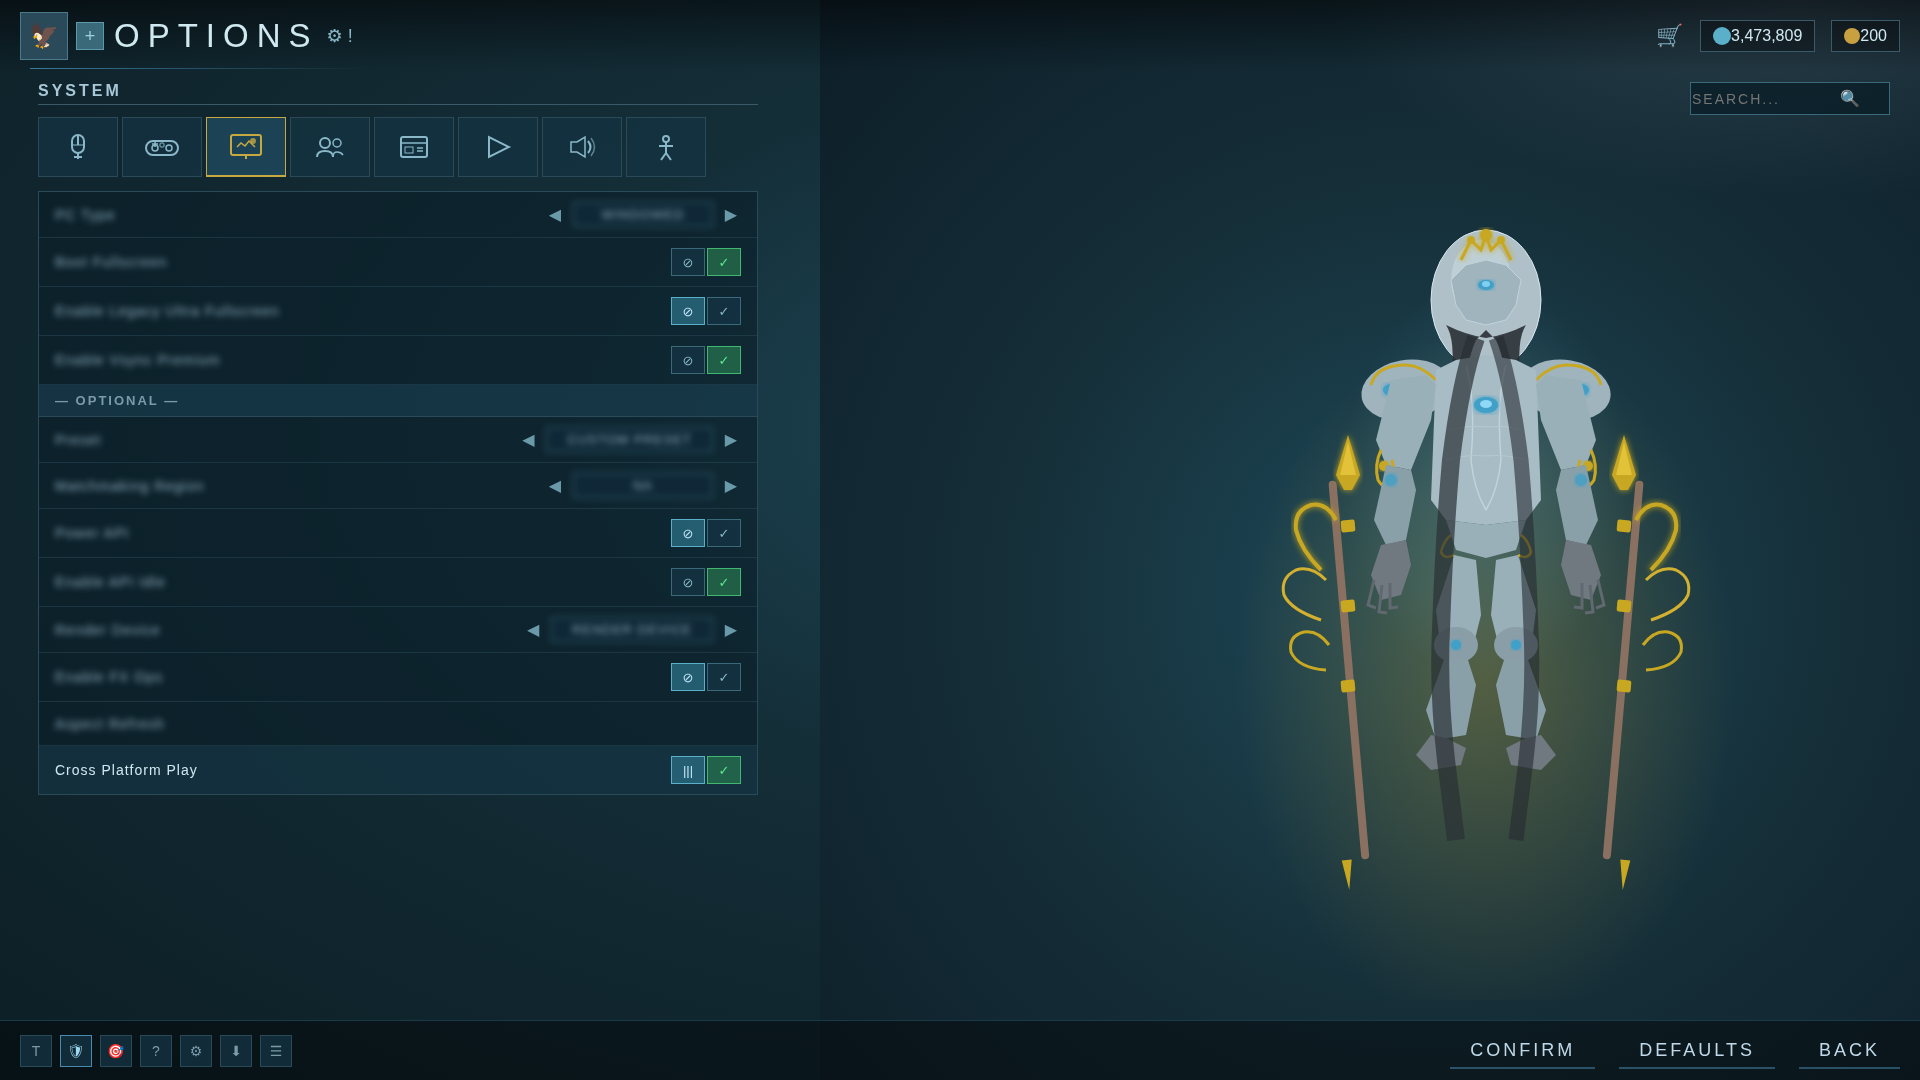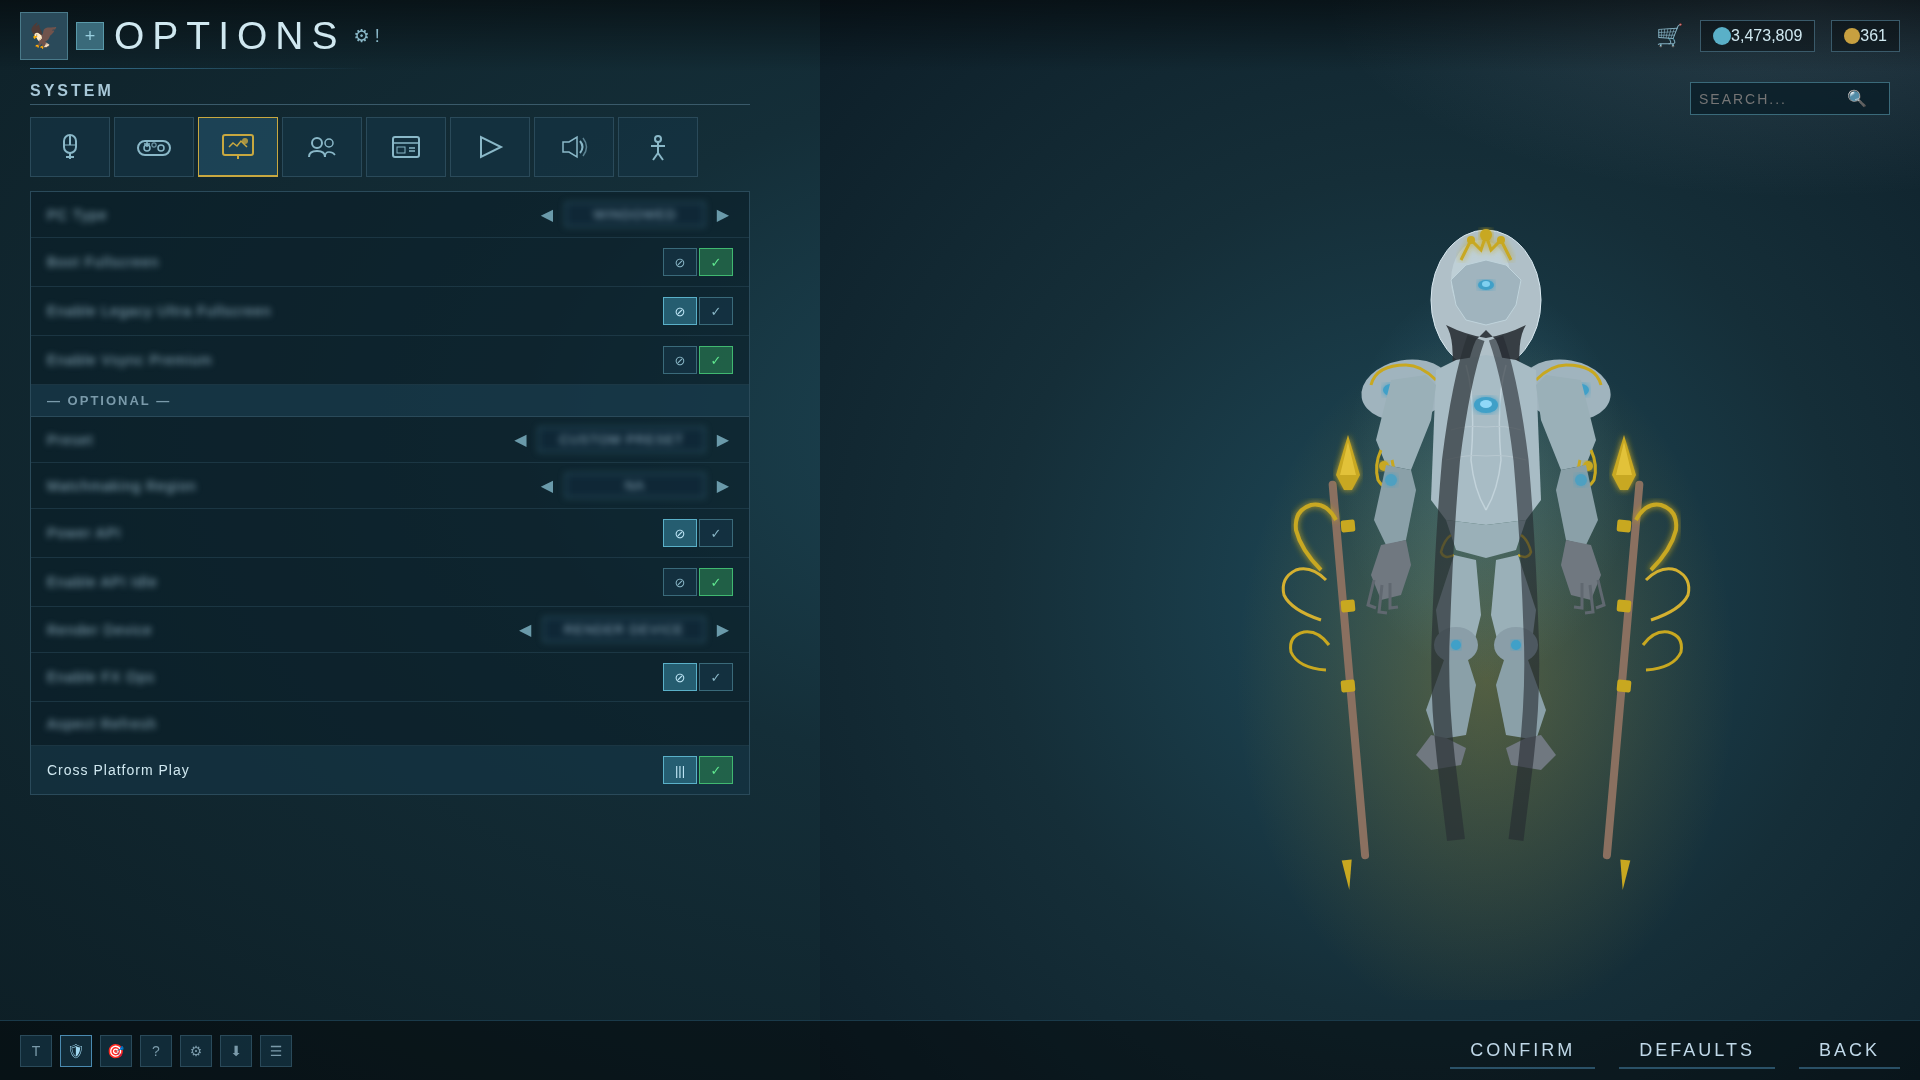--- a/index.html
+++ b/index.html
@@ -60,21 +60,21 @@
       border: 1px solid #5a9aaa;
       display: flex;
       align-items: center;
       justify-content: center;
       font-size: 18px;
       color: #9ad0e0;
       cursor: pointer;
     }
 
     .options-title {
-      font-size: 39px;
+      font-size: 33px;
       letter-spacing: 8px;
       color: #d0e8f0;
       font-weight: 300;
       margin-left: 10px;
       text-transform: uppercase;
     }
 
     .options-icon {
       margin-left: 8px;
       color: #8ab8c8;
@@ -117,21 +117,21 @@
       height: 16px;
       background: #c8a040;
       border-radius: 50%;
       display: inline-block;
     }
 
     
     .main-content {
       position: absolute;
       top: 72px;
-      left: 0;
+      left: 8px;
       bottom: 0;
       width: 820px;
       z-index: 5;
       padding: 10px 30px;
     }
 
     
     .section-heading {
       font-size: 16px;
       letter-spacing: 3px;
@@ -282,21 +282,21 @@
 
     
     .search-bar {
       position: absolute;
       top: 82px;
       right: 30px;
       display: flex;
       align-items: center;
       background: rgba(10,30,40,0.8);
       border: 1px solid #3a6a7a;
-      padding: 6px 8px;
+      padding: 6px 1px;
       gap: 8px;
       width: 200px;
       z-index: 10;
     }
 
     .search-input {
       background: transparent;
       border: none;
       outline: none;
       color: #7a9aaa;
@@ -445,21 +445,21 @@
   <div class="deco-line"></div>
 
   <div class="top-right">
     <span class="cart-icon">🛒</span>
     <div class="currency">
       <span class="currency-icon"></span>
       <span>3,473,809</span>
     </div>
     <div class="currency">
       <span class="currency-icon2"></span>
-      <span>361</span>
+      <span>200</span>
     </div>
   </div>
 </div>
 
 <div class="main-content">
   <div class="section-heading">SYSTEM</div>
 
   <div class="tabs">
     <div class="tab" title="Mouse">
       <svg width="32" height="32" viewBox="0 0 32 32" fill="none">

